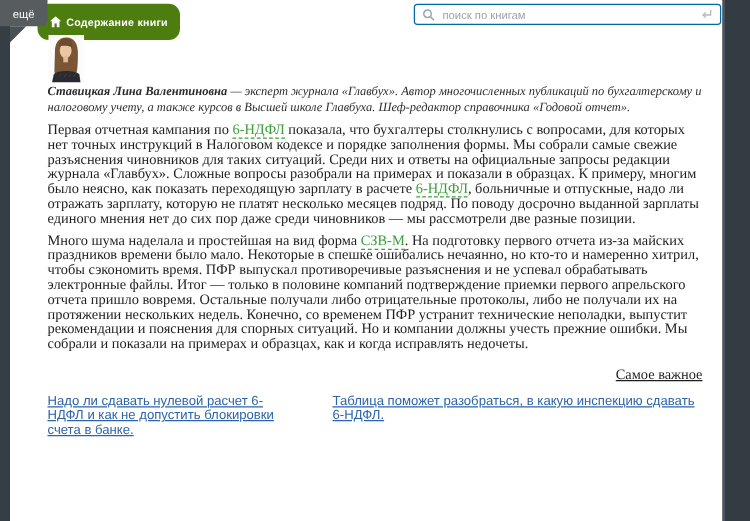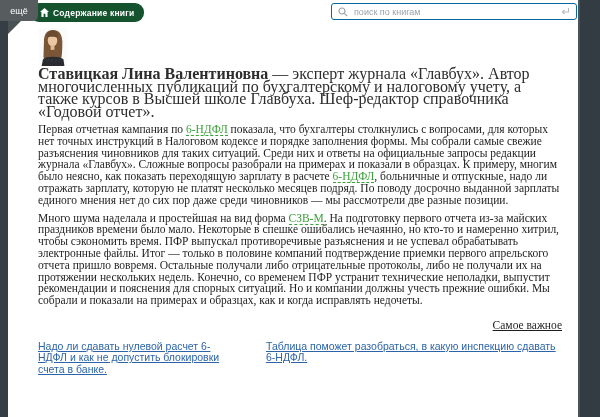--- a/index.html
+++ b/index.html
@@ -18,22 +18,22 @@
     position:absolute; left:8px; top:21px; width:0; height:0; z-index:6;
     border-top:13px solid #4a5155; border-right:13px solid transparent;
   }
   
   .right-strip {
     position:absolute; right:0; top:0; width:22px; height:417px; background:#333c42;
     border-left:2px solid #4a545c; box-sizing:border-box;
   }
   
   .contents-btn {
-    position:absolute; left:30px; top:3px; height:19px; padding:0 10px;
-    background:#14532d; color:#fff; border:none; border-radius:9px;
+    position:absolute; left:30px; top:3px; height:29px; padding:0 10px;
+    background:#4d7c0f; color:#fff; border:none; border-radius:9px;
     font-size:8.5px; font-weight:bold; letter-spacing:0.2px;
     display:flex; align-items:center; gap:4px; cursor:pointer;
     font-family:"Liberation Sans", sans-serif;
   }
   .search-box {
     position:absolute; left:331px; top:3px; width:246px; height:17px; box-sizing:border-box;
     border:1px solid #0369a1; border-radius:3px; background:#fff;
     display:flex; align-items:center; gap:4px; padding:0 6px;
   }
   .search-box input {
@@ -42,21 +42,21 @@
   }
   .search-box input::placeholder { color:#9aa4ab; }
   
   .content { position:absolute; left:38px; top:28px; width:524px; }
   .page-title {
     font-family:"Liberation Serif", serif; font-size:21px; font-weight:bold;
     color:#1b1b1b; margin:0 0 6px 0;
   }
   .author-photo { width:30px; height:38px; display:block; margin:0 0 2px 0; }
   .bio {
-    font-family:"Liberation Serif", serif; font-size:16px;
+    font-family:"Liberation Serif", serif; font-style:italic; font-size:10px;
     line-height:12.5px; color:#2d2d2d; margin:2px 0 0 0;
   }
   .bio b { font-weight:bold; }
   .para {
     font-family:"Liberation Serif", serif; font-size:11.5px; line-height:11.8px;
     color:#1e1e1e; margin:6px 0 0 0;
   }
   a.green { color:#3aa03a; text-decoration:none; border-bottom:1px dashed #3aa03a; cursor:pointer;margin-top:24px; }
   a.blue-inline { color:#2d64a9; text-decoration:none; border-bottom:1px dashed #2d64a9; cursor:pointer; }
   .important-heading {

